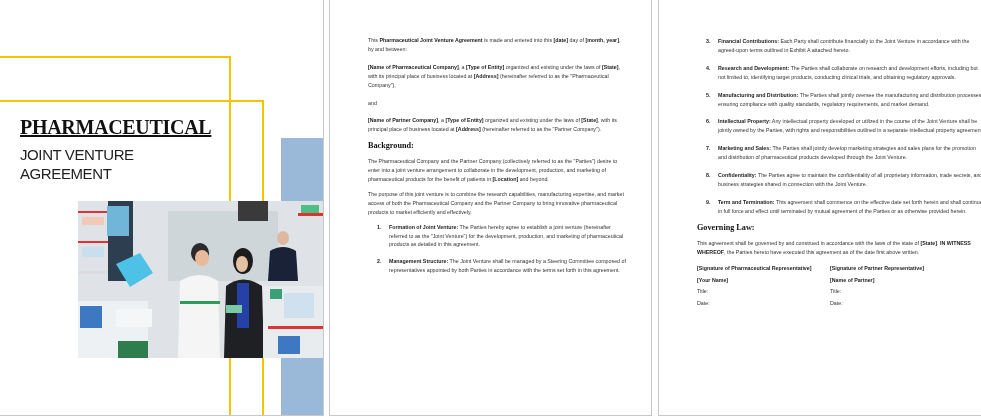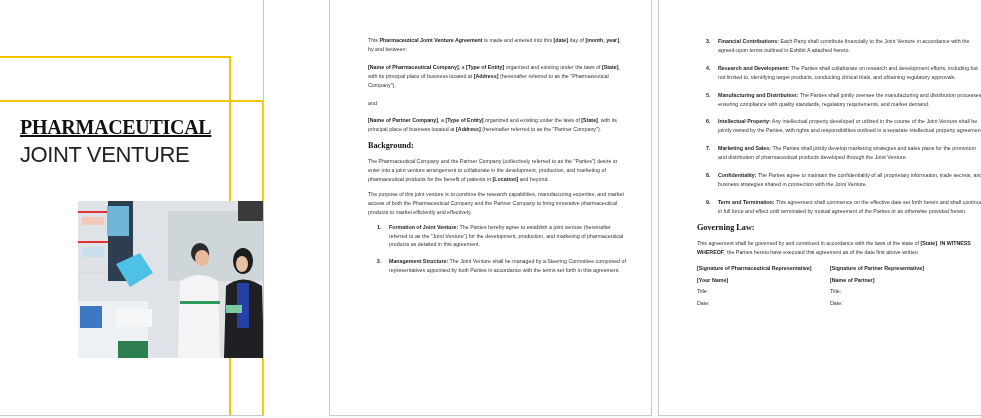--- a/index.html
+++ b/index.html
@@ -4,34 +4,34 @@
 <style>
   html, body { margin: 0; padding: 0; }
   body {
     width: 981px; height: 418px; background: #ffffff; position: relative; overflow: hidden;
     font-family: "Liberation Sans", sans-serif;
   }
   .page {
     position: absolute; top: 0; height: 416px; background: #fff;
     border: 1px solid #c8c8c8; box-sizing: border-box; overflow: hidden;
   }
-  #page1 { left: 0; width: 264px; border-top: none; border-left: none; padding-left: 48px; }
+  #page1 { left: 0; width: 324px; border-top: none; border-left: none; padding-left: 48px; }
   #page2 { left: 329px; width: 323px; border-top: none; }
   #page3 { left: 658px; width: 351px; border-top: none; border-right: none; }
 
   
   .yl { position: absolute; background: #f5c400; }
   .blue-block { position: absolute; left: 281px; top: 138px; width: 42px; height: 280px; background: #9ab8d8; }
   .cover-title {
     position: absolute; left: 20px; top: 116px;
     font-family: "Liberation Serif", serif; font-weight: bold; font-size: 20px;
     text-decoration: underline; color: #111; letter-spacing: -0.3px;
   }
   .cover-sub {
-    position: absolute; left: 20px; top: 145px; font-size: 22px; line-height: 19px;
+    position: absolute; left: 20px; top: 145px; font-size: 15px; line-height: 19px;
     color: #222; font-weight: 300; letter-spacing: -0.4px;
   }
   .cover-photo {
     position: absolute; left: 78px; top: 201px; width: 245px; height: 157px; overflow: hidden;
     background: linear-gradient(180deg, #e6e9ec 0%, #d7dbdf 40%, #c8cdd2 100%);
   }
   .cover-photo svg { display: block; }
 
   
   .doc {
@@ -53,20 +53,21 @@
 <div class="page" id="page1">
   <div class="yl" style="left:0;top:56px;width:231px;height:2px;"></div>
   <div class="yl" style="left:229px;top:56px;width:2px;height:362px;"></div>
   <div class="yl" style="left:0;top:100px;width:264px;height:2px;"></div>
   <div class="yl" style="left:262px;top:100px;width:2px;height:318px;"></div>
   <div class="blue-block"></div>
 
   <div class="cover-title">PHARMACEUTICAL</div>
   <div class="cover-sub">
     <div>JOINT VENTURE</div>
+    <div>AGREEMENT</div>
   </div>
 
   <div class="cover-photo">
     <svg width="245" height="157" viewBox="0 0 245 157">
       <rect x="0" y="0" width="245" height="157" fill="#dfe3e7"></rect>
       <rect x="90" y="10" width="110" height="70" fill="#cfd6d9"></rect>
       <rect x="160" y="0" width="30" height="20" fill="#3a3a3a"></rect>
 
       <rect x="0" y="10" width="30" height="2" fill="#d33"></rect>
       <rect x="0" y="40" width="30" height="2" fill="#d33"></rect>

